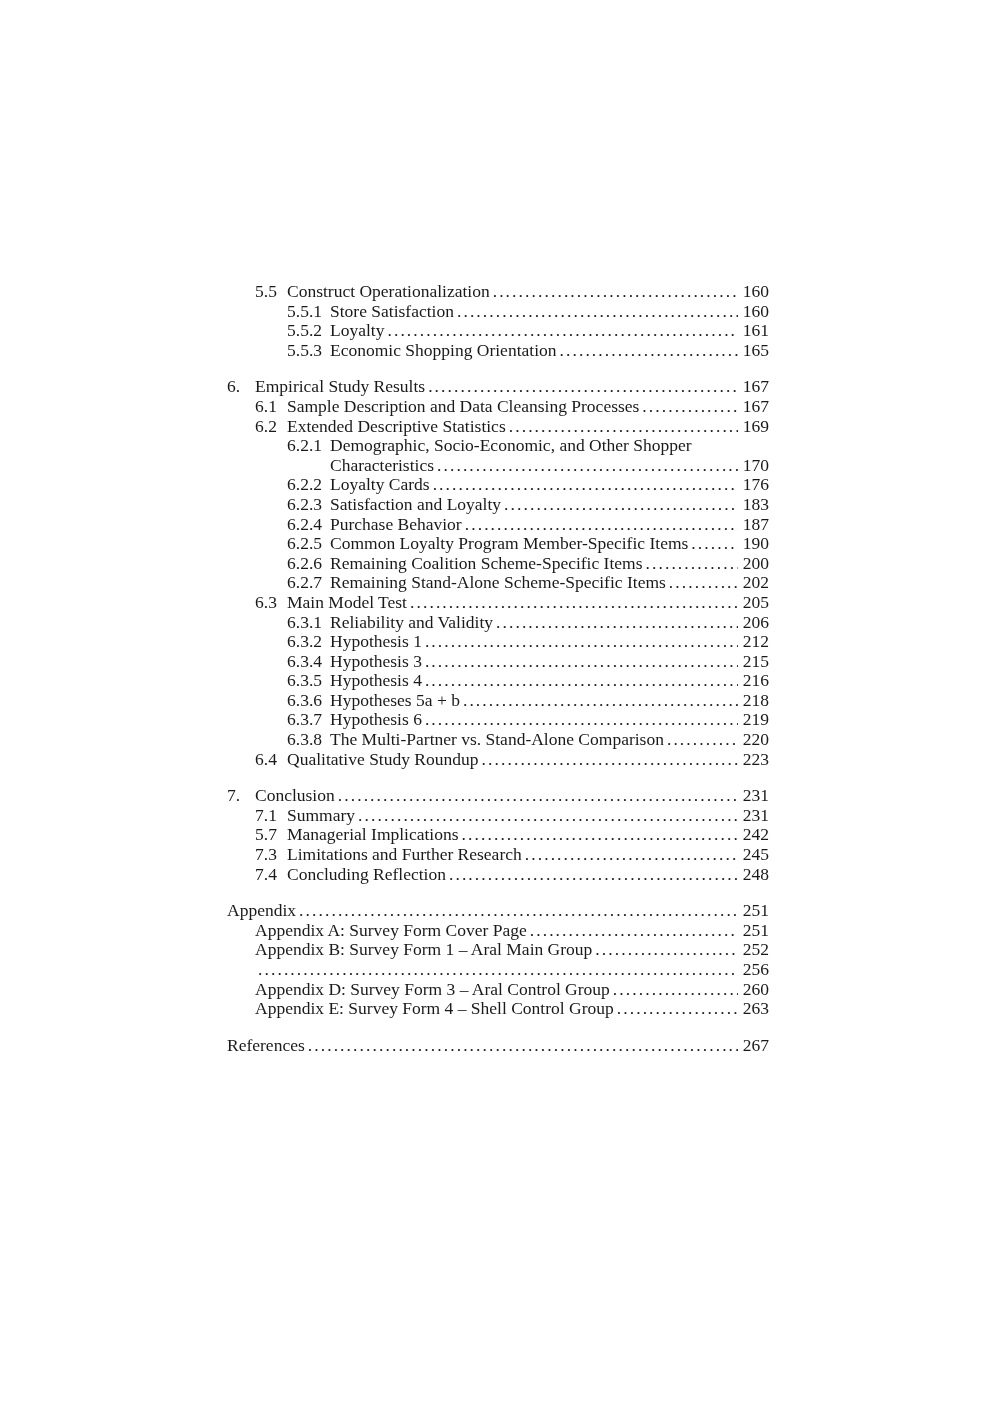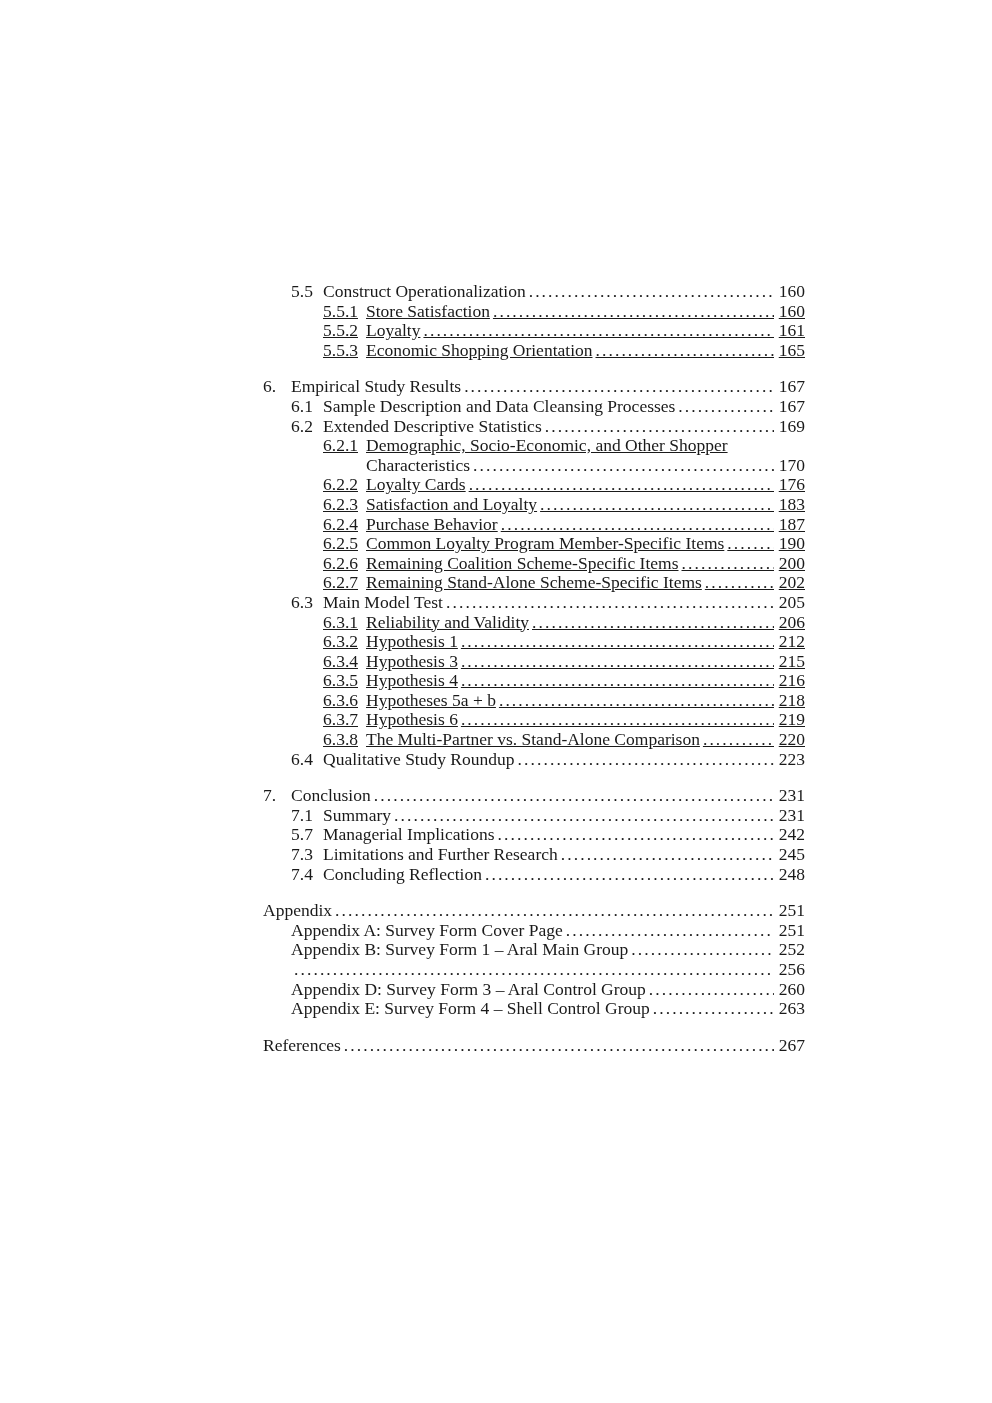--- a/index.html
+++ b/index.html
@@ -17,29 +17,28 @@
     width: 992px;
     height: 1403px;
     padding: 282px 0 0 227px;
     color: #1a1a1a;
     font-family: "Liberation Serif", "DejaVu Serif", serif;
     font-size: 17.5px;
     line-height: 19.6px;
   }
   .toc {
     width: 542px;
-    margin-left: 36px;
   }
   .row {
     display: flex;
     align-items: baseline;
   }
   .row.gap { margin-top: 17px; }
   .row.lv1 { padding-left: 28px; }
-  .row.lv2 { padding-left: 60px; text-decoration: underline; }
+  .row.lv2 { padding-left: 60px; }
   .row.cont { padding-left: 103px; }
   .num {
     flex: none;
     display: inline-block;
   }
   .lv0 > .num { width: 28px; }
   .lv1 > .num { width: 32px; }
   .lv2 > .num { width: 43px; }
   .title {
     flex: none;

